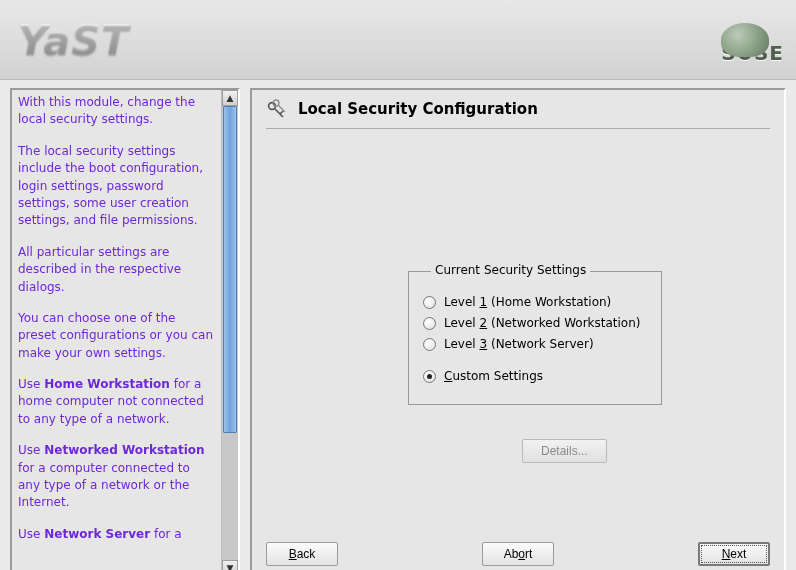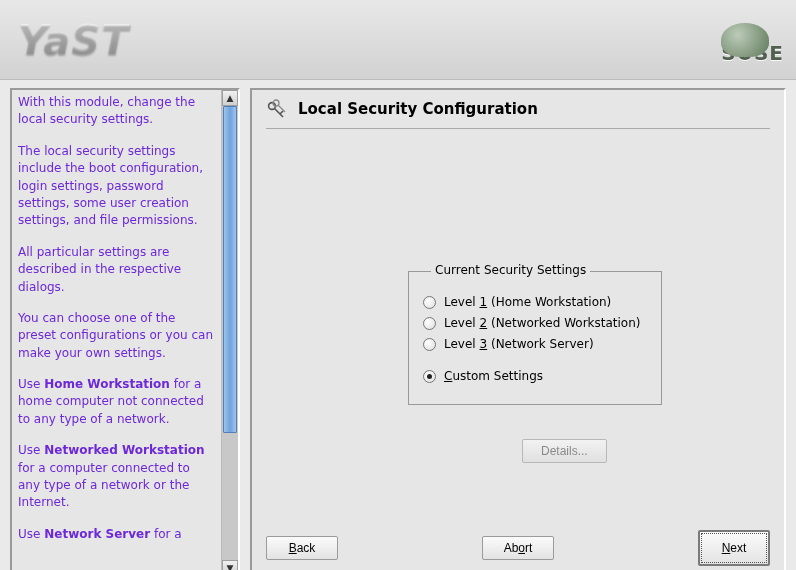--- a/index.html
+++ b/index.html
@@ -221,21 +221,21 @@
     border-radius: 2px;
     cursor: pointer;
     text-align: center;
     margin-top: 6px;
   }
   .btn .u { text-decoration: underline; }
   .btn.default {
     outline: 1px dotted #555;
     outline-offset: -4px;
     border: 2px solid #7a7a7a;
-    padding: 9px 15px;
+    padding: 3px 15px;
   }
 </style>
 </head>
 <body>
 
 <div class="header">
   <div class="brand-yast">
     <span class="yast-text">YaST</span>
   </div>
   <div class="brand-suse">

